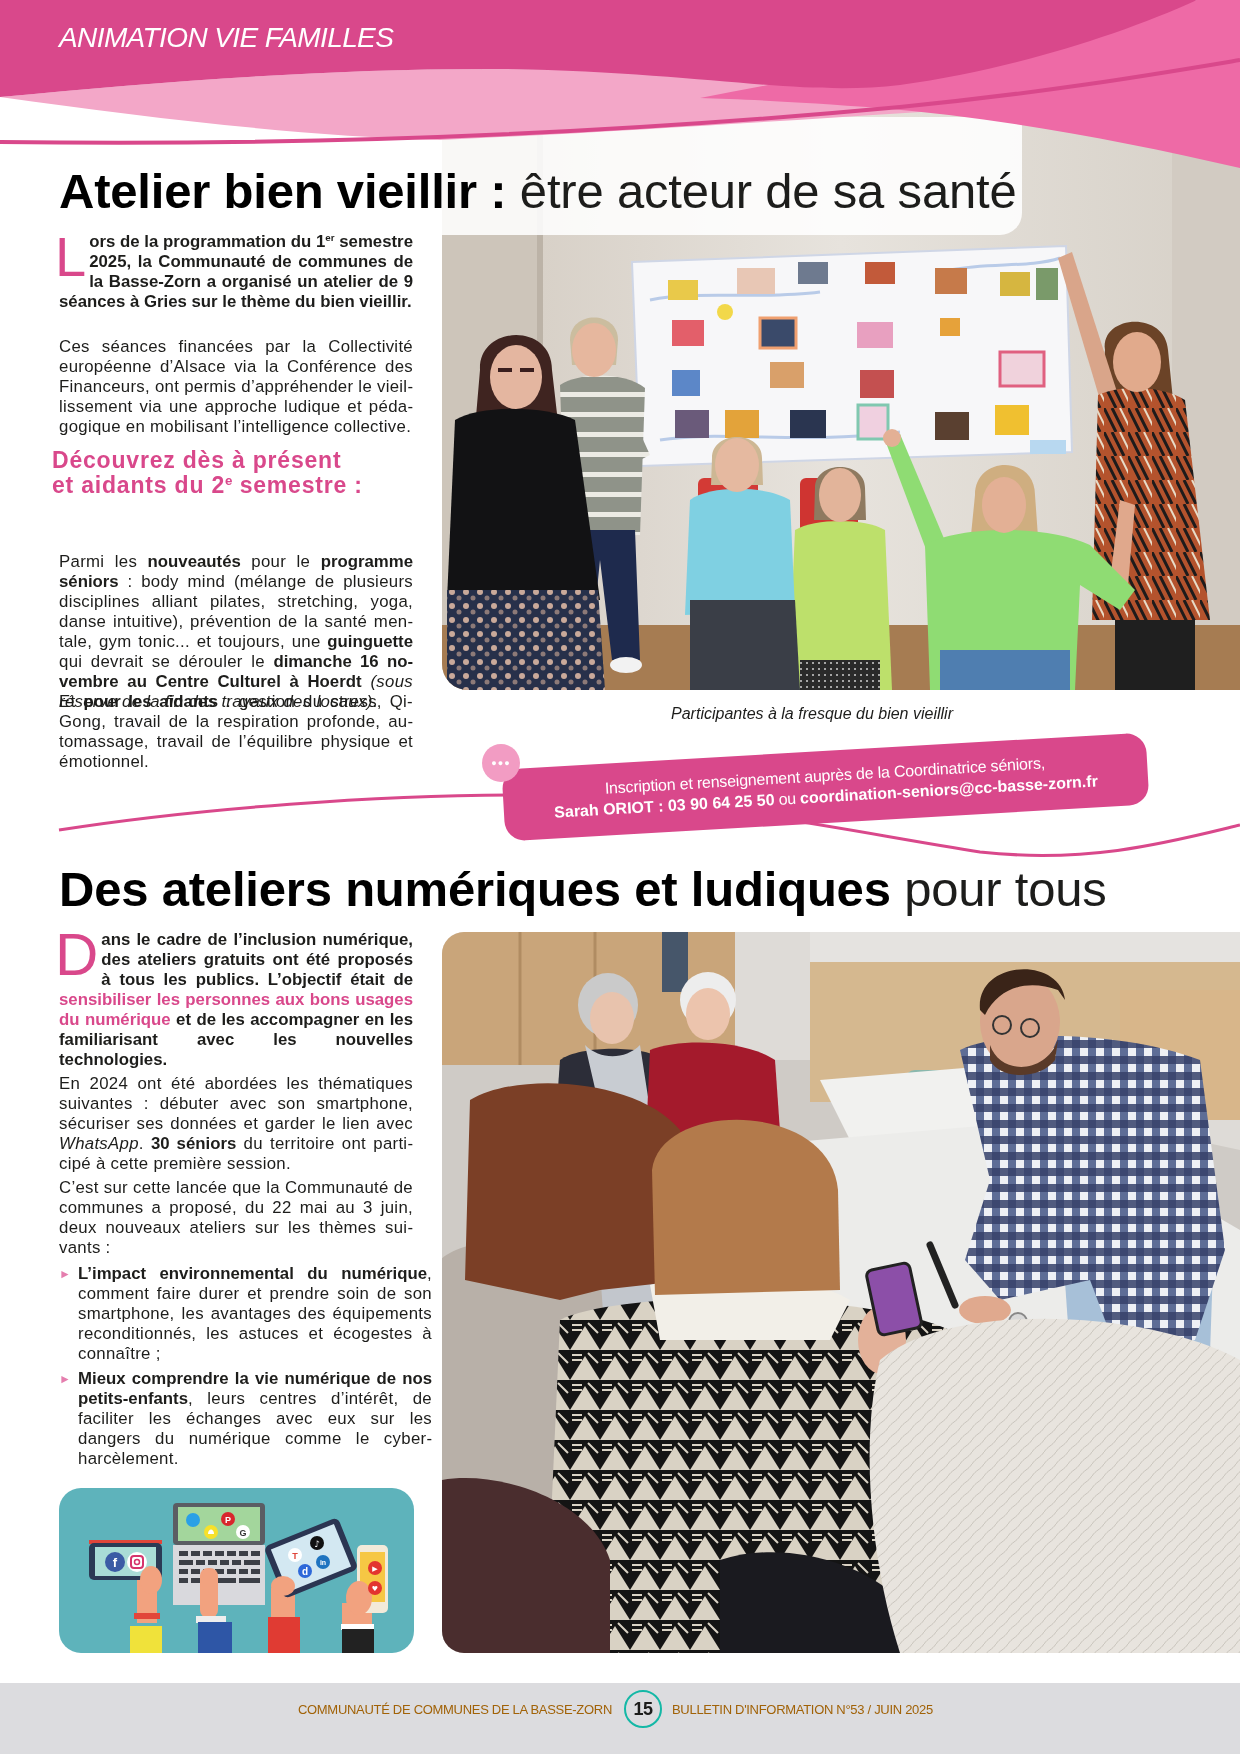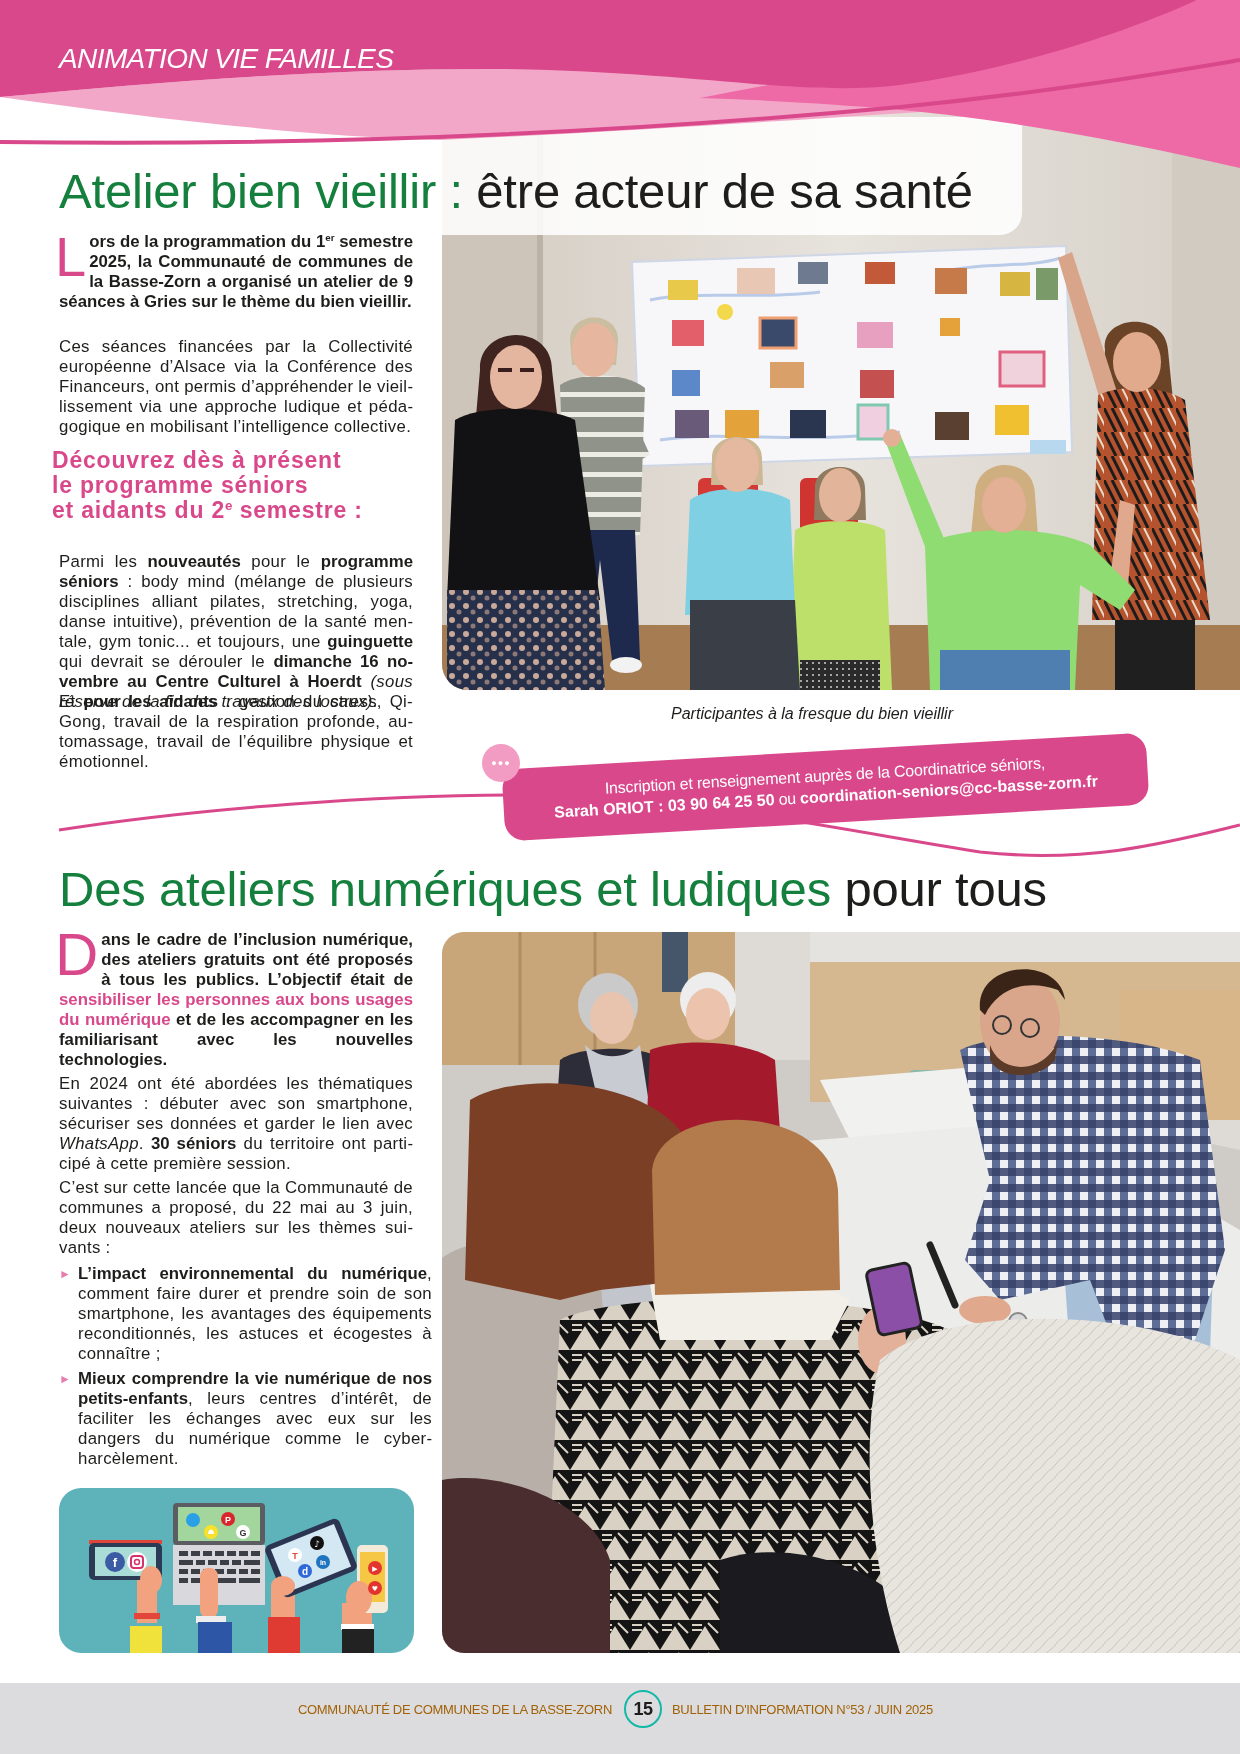--- a/index.html
+++ b/index.html
@@ -7,39 +7,39 @@
     width:1240px; height:1754px; position:relative; overflow:hidden;
     background:#ffffff; color:#1d1d1b;
     font-family:"Liberation Sans", sans-serif;
   }
 
   
   .header-shapes { position:absolute; left:0; top:0; width:1240px; height:175px; z-index:3; }
   .section-label {
     position:absolute; left:59px; top:22px; z-index:4;
     font-family:"Liberation Sans", sans-serif; font-style:italic;
-    font-size:28px; letter-spacing:-0.6px; color:#ffffff; white-space:nowrap;margin-top:21px;
+    font-size:28px; letter-spacing:-0.6px; color:#ffffff; white-space:nowrap;
   }
 
   
   .photo { position:absolute; overflow:hidden; z-index:1; }
   .photo svg { display:block; width:100%; height:100%; }
   .photo1 { left:442px; top:100px; width:798px; height:590px; border-bottom-left-radius:26px; }
   .photo2 { left:442px; top:932px; width:798px; height:721px; border-top-left-radius:22px; border-bottom-left-radius:22px; }
 
   
   .title-box {
     position:absolute; left:0; top:117px; width:1022px; height:118px; z-index:2;
     background:rgba(255,255,255,0.87); border-bottom-right-radius:22px;
   }
   .title {
     position:absolute; left:59px; z-index:4; white-space:nowrap;
     font-size:49px; line-height:60px; letter-spacing:-0.2px;
   }
-  .title .t-bold { font-weight:normal; color:#15803d; }
+  .title .t-bold { font-weight:bold; color:#000000; }
   .title .t-reg { font-weight:normal; color:#1d1d1b; }
   .title1 { top:161px; }
   .title2 { top:859px; }
 
   
   .para {
     position:absolute; left:59px; width:354px; margin:0;
     font-size:16.8px; line-height:20px; letter-spacing:0.3px;
     text-align:justify; color:#1d1d1b; z-index:2;
   }
@@ -244,21 +244,20 @@
 </h1>
 
 <p class="para bold-all" style="top:232px;">
   <span class="dropcap dropcap-l">L</span><span>ors de la programmation du 1</span><span class="sup">er</span><span> se­mestre 2025, la Communauté de com­munes de la Basse-Zorn a organisé un atelier de 9 séances à Gries sur le thème du bien vieillir.</span>
 </p>
 
 <p class="para" style="top:337px;">Ces séances financées par la Collectivité européenne d’Alsace via la Conférence des Financeurs, ont permis d’appréhender le vieil­lissement via une approche ludique et péda­gogique en mobilisant l’intelligence collective.</p>
 
 <h2 class="subheading">
   <span>Découvrez dès à présent</span>
-  <span>le programme séniors</span>
   <span><span class="inline">et aidants du 2</span><span class="inline sup">e</span><span class="inline"> semestre :</span></span>
 </h2>
 
 <p class="para" style="top:552px;">
   <span>Parmi les </span><span class="b">nouveautés</span><span> pour le </span><span class="b">programme séniors</span><span> : body mind (mélange de plusieurs disciplines alliant pilates, stretching, yoga, danse intuitive), prévention de la santé men­tale, gym tonic... et toujours, une </span><span class="b">guinguette</span><span> qui devrait se dérouler le </span><span class="b">dimanche 16 no­vembre au Centre Culturel à Hoerdt</span><span class="i"> (sous réserve de la fin des travaux des locaux)</span><span>.</span>
 </p>
 
 <p class="para" style="top:692px;">
   <span>Et </span><span class="b">pour les aidants</span><span> : gestion du stress, Qi-Gong, travail de la respiration profonde, au­tomassage, travail de l’équilibre physique et émotionnel.</span>
 </p>

